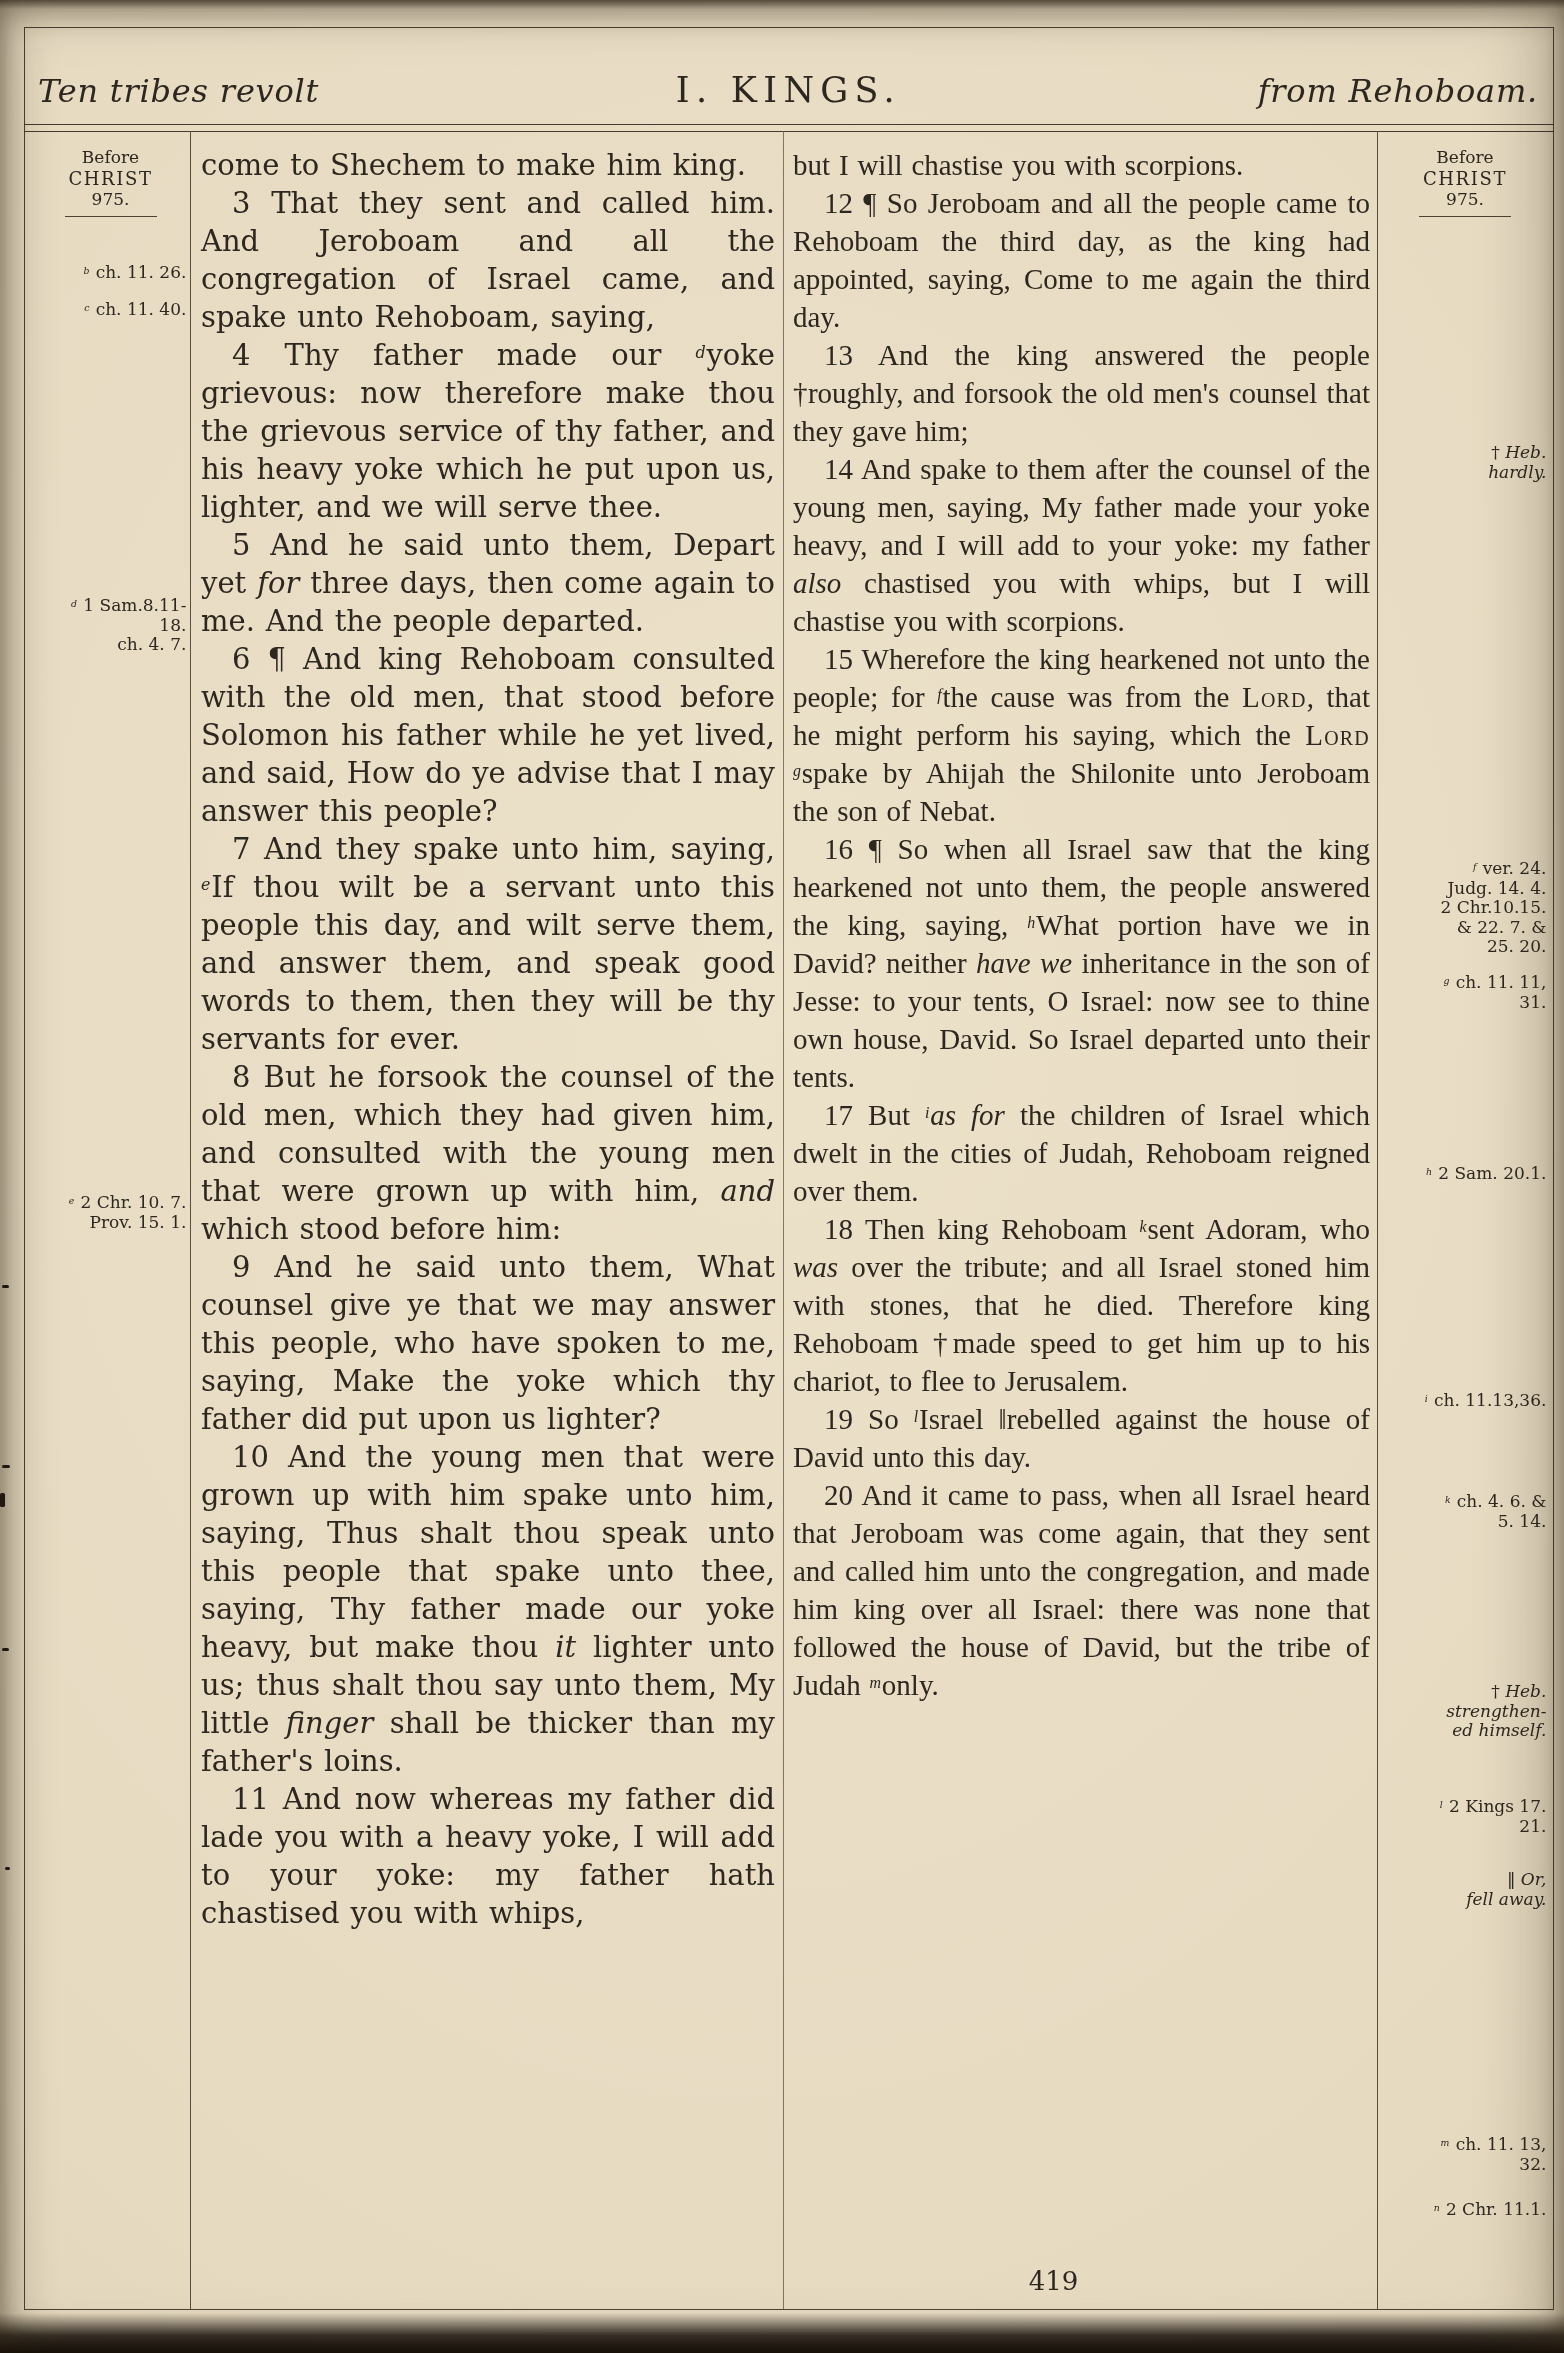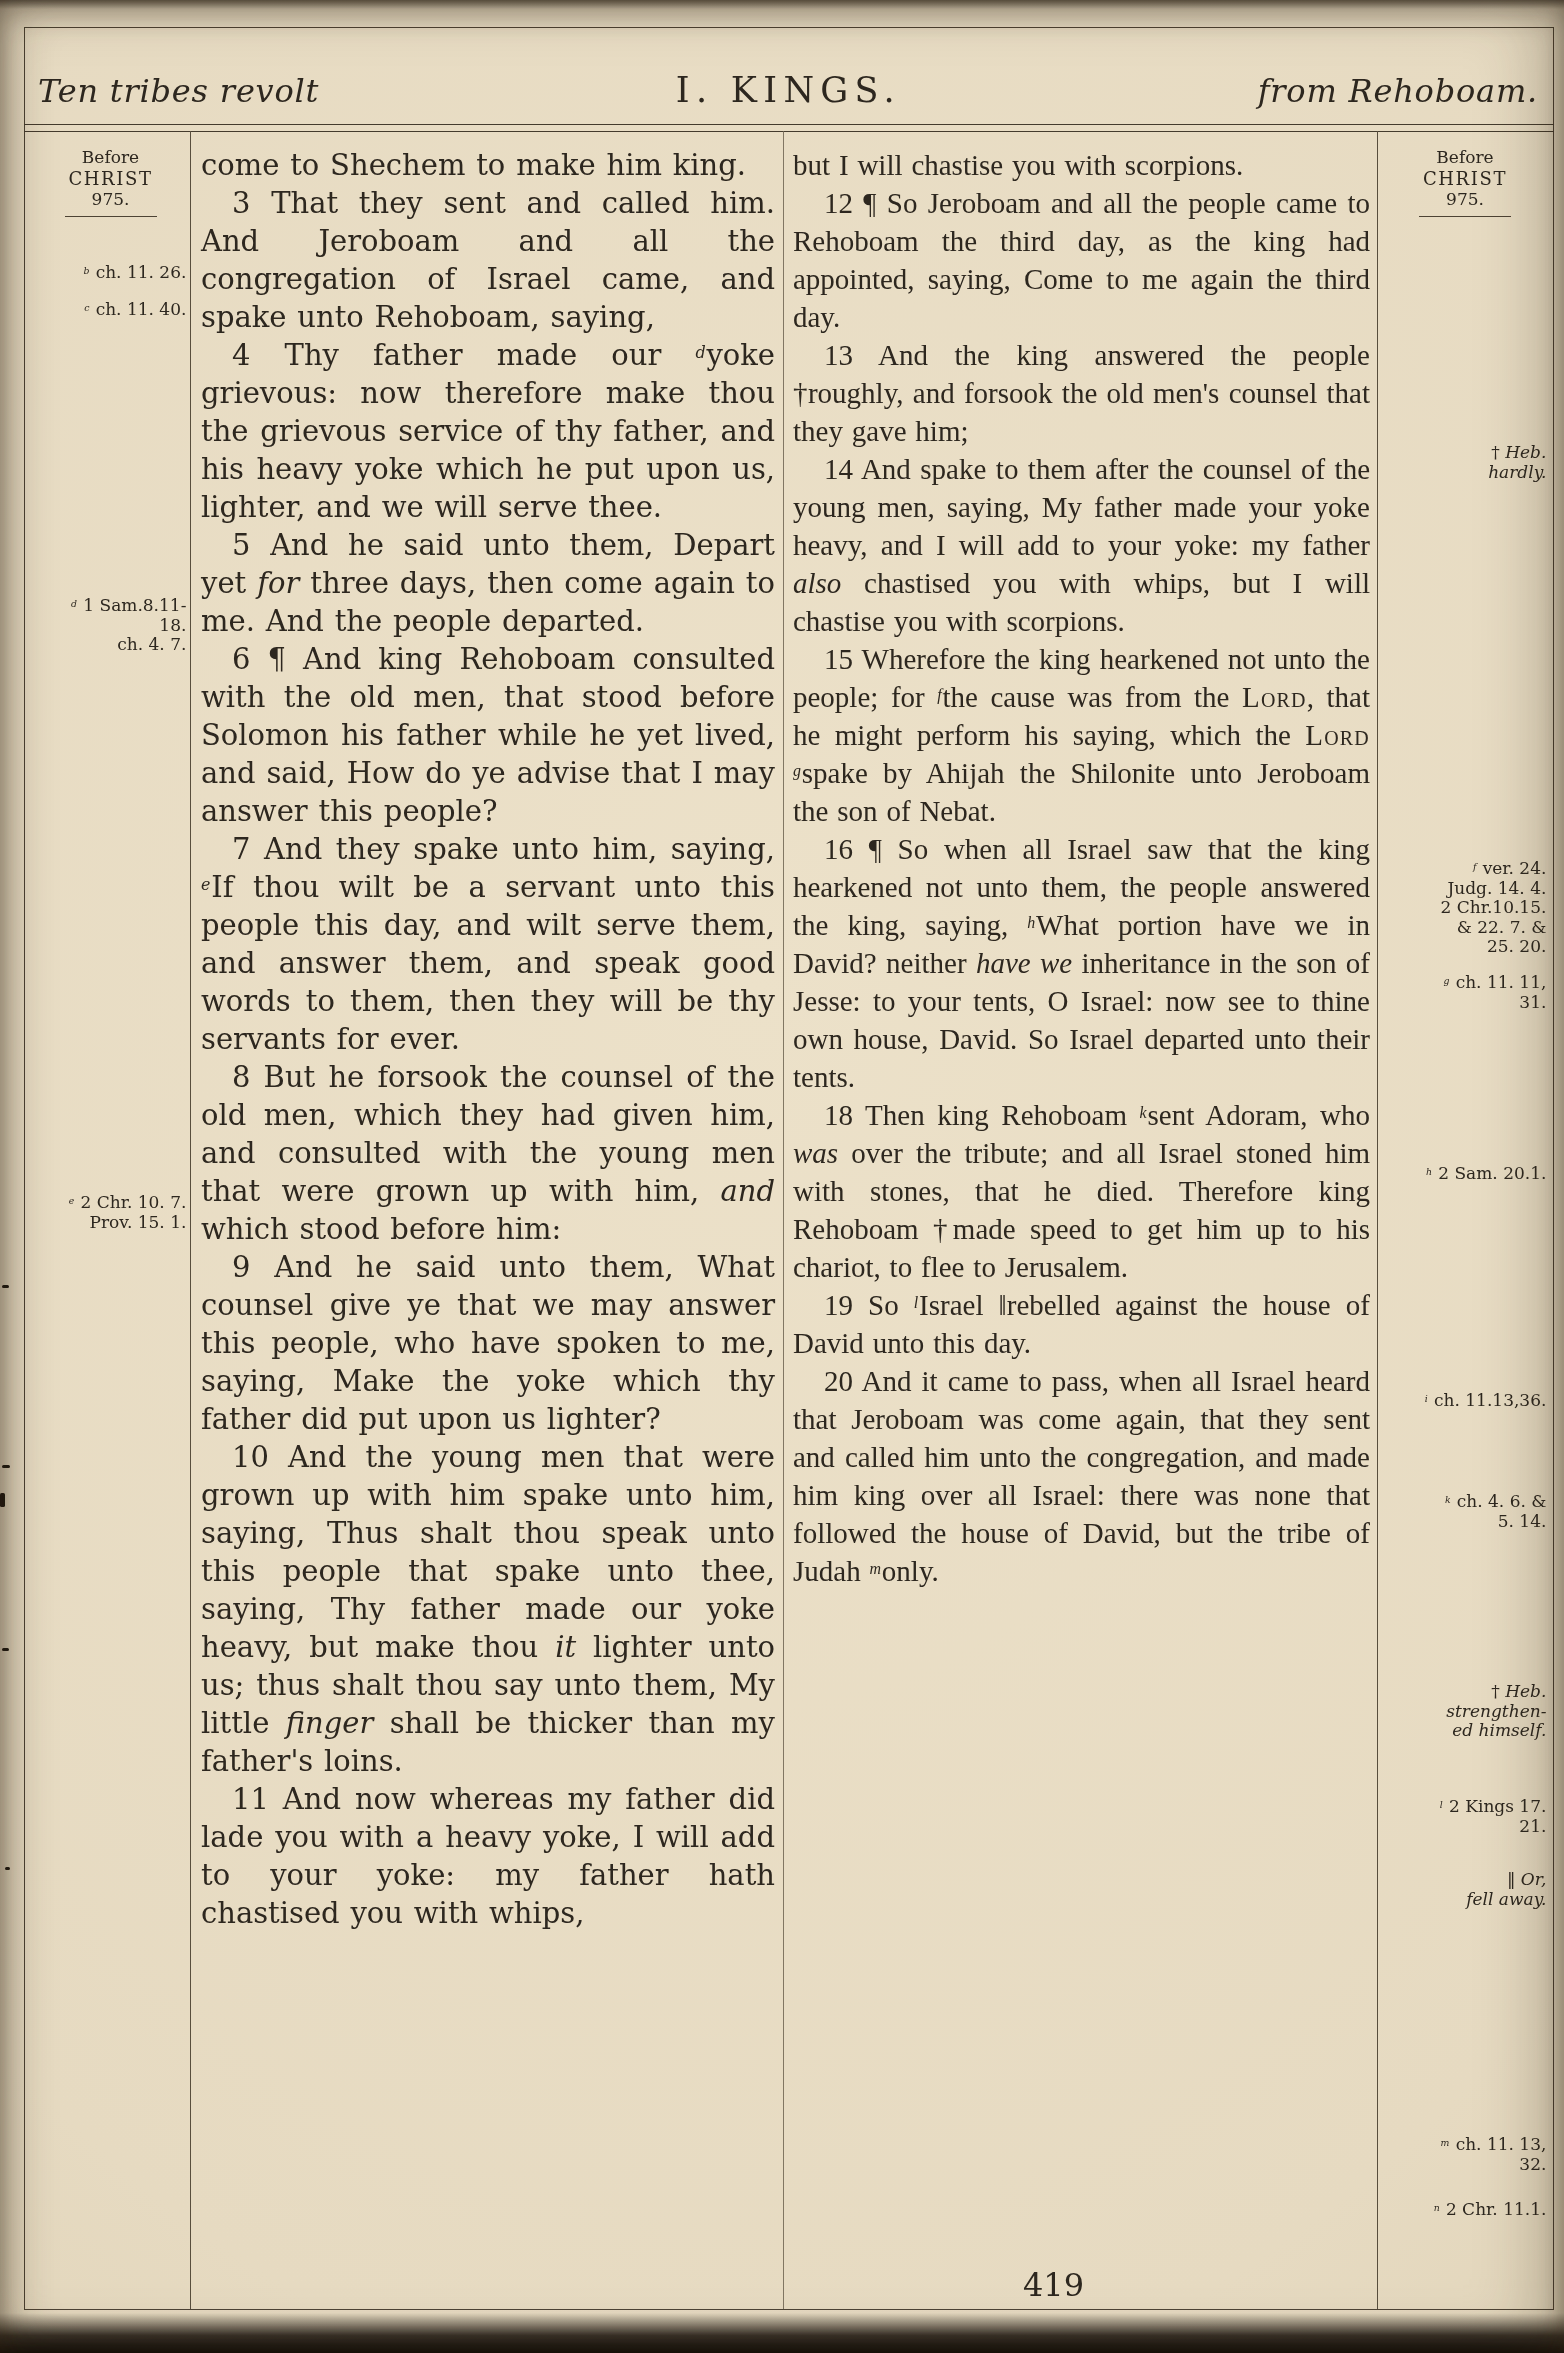--- a/index.html
+++ b/index.html
@@ -52,21 +52,21 @@
   .text-col.left  { left:201px;  width:574px; }
   .text-col.right { left:793px; width:577px;font-family:Liberation Serif, serif; }
   p.verse {
     margin:0; font-size:29px; line-height:38px; text-align:justify;
     text-indent:31px; word-spacing:1.6px;
   }
   p.verse.cont { text-indent:0; }
   sup.ref { font-size:.55em; font-style:italic; line-height:0; vertical-align:.45em; margin-right:0.8px; }
   .sc { font-variant:small-caps; letter-spacing:1.2px; }
 
-  .page-number { position:absolute; left:995px; top:2266px; width:117px; text-align:center; font-size:32px; }
+  .page-number { position:absolute; left:995px; top:2266px; width:117px; text-align:center; font-size:26px; }
 
   .scan-bottom {
     position:absolute; left:0; right:0; bottom:0; height:41px;
     background:linear-gradient(180deg, rgba(40,32,22,0) 0%, rgba(28,22,16,.85) 55%, #090705 100%);
   }
   .scan-top {
     position:absolute; left:0; right:0; top:0; height:9.4px;
     background:linear-gradient(180deg, rgba(25,20,14,.55), rgba(25,20,14,0));
   }
   .speck { position:absolute; background:#1d1812; border-radius:1.6px; }
@@ -118,20 +118,21 @@
       <p class="verse">11 And now whereas my father did lade you with a heavy yoke, I will add to your yoke: my father hath chastised you with whips,</p>
     </div>
 
   <div class="text-col right">
       <p class="verse cont">but I will chastise you with scorpions.</p>
       <p class="verse">12 ¶ So Jeroboam and all the people came to Rehoboam the third day, as the king had appointed, saying, Come to me again the third day.</p>
       <p class="verse">13 And the king answered the people †roughly, and forsook the old men's counsel that they gave him;</p>
       <p class="verse">14 And spake to them after the counsel of the young men, saying, My father made your yoke heavy, and I will add to your yoke: my father <i>also</i> chastised you with whips, but I will chastise you with scorpions.</p>
       <p class="verse">15 Wherefore the king hearkened not unto the people; for <sup class="ref">f</sup>the cause was from the <span class="sc">Lord</span>, that he might perform his saying, which the <span class="sc">Lord</span> <sup class="ref">g</sup>spake by Ahijah the Shilonite unto Jeroboam the son of Nebat.</p>
       <p class="verse">16 ¶ So when all Israel saw that the king hearkened not unto them, the people answered the king, saying, <sup class="ref">h</sup>What portion have we in David? neither <i>have we</i> inheritance in the son of Jesse: to your tents, O Israel: now see to thine own house, David. So Israel departed unto their tents.</p>
+      <p class="verse">17 But <sup class="ref">i</sup><i>as for</i> the children of Israel which dwelt in the cities of Judah, Rehoboam reigned over them.</p>
       <p class="verse">18 Then king Rehoboam <sup class="ref">k</sup>sent Adoram, who <i>was</i> over the tribute; and all Israel stoned him with stones, that he died. Therefore king Rehoboam †made speed to get him up to his chariot, to flee to Jerusalem.</p>
       <p class="verse">19 So <sup class="ref">l</sup>Israel ‖rebelled against the house of David unto this day.</p>
       <p class="verse">20 And it came to pass, when all Israel heard that Jeroboam was come again, that they sent and called him unto the congregation, and made him king over all Israel: there was none that followed the house of David, but the tribe of Judah <sup class="ref">m</sup>only.</p>
     </div>
 
   <div class="margin-col right">
     <div class="margin-head">
       <div class="mh-line1">Before</div>
       <div class="mh-line2">CHRIST</div>
       <div class="mh-line3">975.</div>

